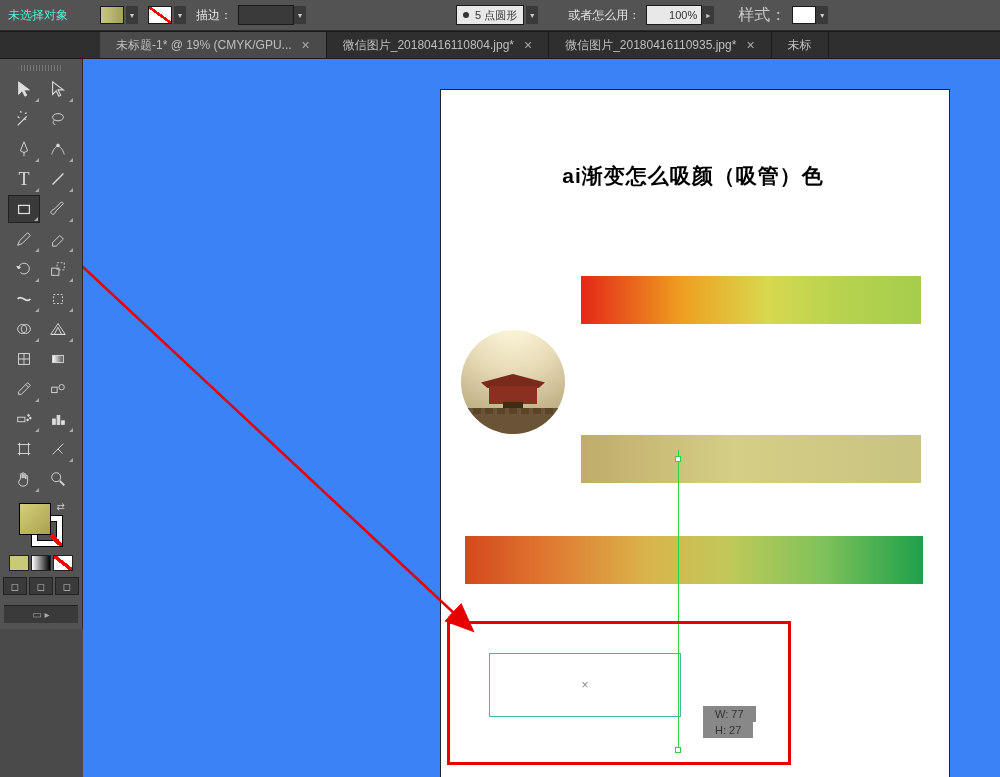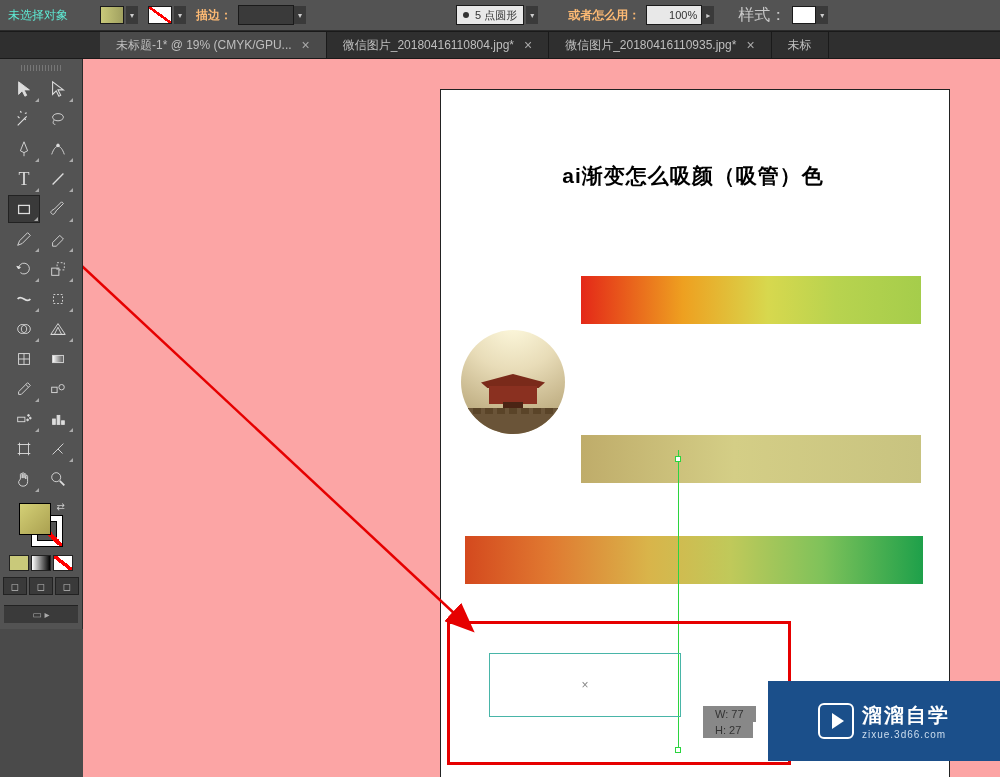--- a/index.html
+++ b/index.html
@@ -5,21 +5,21 @@
 * { margin: 0; padding: 0; box-sizing: border-box; font-family: "Microsoft YaHei", sans-serif; }
 body { background: #4a4a4a; width: 1000px; height: 777px; overflow: hidden; position: relative; }
 
 
 .control-bar { height: 31px; background: #535353; display: flex; align-items: center; padding: 0 8px; border-bottom: 1px solid #2a2a2a; }
 .ctrl-label { color: #5eead4; font-size: 12px; margin-right: 12px; }
 .fill-swatch { width: 24px; height: 18px; background: linear-gradient(90deg,#c9c97a,#a0a060); border: 1px solid #1a1a1a; margin-right: 2px; }
 .dd-arrow { width: 12px; height: 18px; background: #3a3a3a; display: flex; align-items: center; justify-content: center; color: #ccc; font-size: 8px; margin-right: 10px; }
 .stroke-swatch { width: 24px; height: 18px; background: #fff; border: 1px solid #1a1a1a; position: relative; margin-right: 2px; }
 .stroke-swatch::after { content:''; position:absolute; left:0; top:0; right:0; bottom:0; background: linear-gradient(to top right, transparent 45%, red 45%, red 55%, transparent 55%); }
-.orange-label { color: #fdba74; font-size: 12px; margin-right: 6px; font-weight: bold; }
+.orange-label { color: #e5e5e5; font-size: 12px; margin-right: 6px; }
 .stroke-weight { width: 56px; height: 20px; background: #3a3a3a; border: 1px solid #1a1a1a; }
 .profile-box { height: 20px; background: #e8e8e8; border: 1px solid #1a1a1a; display: flex; align-items: center; padding: 0 6px; font-size: 11px; color: #333; margin-right: 2px; gap:6px;}
 .profile-dot { width:6px; height:6px; background:#333; border-radius:50%; }
 .opacity-box { width: 56px; height: 20px; background: #e8e8e8; border: 1px solid #1a1a1a; font-size: 11px; display:flex; align-items:center; justify-content:flex-end; padding-right:4px; color:#333;}
 .style-label { color: #c8c8c8; font-size: 16px; margin: 0 6px 0 14px; }
 .style-swatch { width: 24px; height: 18px; background: #fff; border: 1px solid #1a1a1a; }
 
 
 .doc-tabs { height: 28px; background: #2f2f2f; display: flex; align-items: stretch; padding-left: 100px; border-top: 1px solid #1a1a1a; border-bottom: 1px solid #1a1a1a; }
 .doc-tab { display: flex; align-items: center; padding: 0 16px; color: #bfbfbf; font-size: 12px; border-right: 1px solid #1a1a1a; position: relative; }
@@ -48,21 +48,21 @@
 .mode.grad { background: linear-gradient(90deg,#fff,#000); }
 .mode.none { background: #fff; position:relative; }
 .mode.none::after { content:''; position:absolute; inset:0; background: linear-gradient(to top right, transparent 42%, red 42%, red 58%, transparent 58%); }
 
 .screen-row { display:flex; gap:2px; margin-top:6px; }
 .screen-btn { width:24px; height:18px; background:#3a3a3a; border:1px solid #222; display:flex; align-items:center; justify-content:center; color:#bbb; font-size:10px;}
 
 .toolbar-footer { width:100%; height:18px; background:#3a3a3a; margin-top:10px; display:flex; align-items:center; justify-content:center; color:#aaa; font-size:10px; border-top:1px solid #222;}
 
 
-.canvas-area { position: absolute; left: 83px; top: 59px; right: 0; bottom: 0; background: #fca5a5; overflow: hidden; }
+.canvas-area { position: absolute; left: 83px; top: 59px; right: 0; bottom: 0; background: #3b82f6; overflow: hidden; }
 .artboard { position: absolute; left: 358px; top: 31px; width: 508px; height: 720px; background: #fff; box-shadow: 0 0 0 1px #222; }
 
 .title1 { position: absolute; left: 32px; top: 72px; width: 440px; text-align: center; font-weight: 900; font-size: 21px; color: #000; letter-spacing:1px;}
 .title2 { position: absolute; left: 32px; top: 100px; width: 440px; text-align: center; font-weight: 900; font-size: 21px; color: #000; letter-spacing:1px;}
 
 .bar { position: absolute; height: 48px; }
 .bar1 { left: 140px; top: 186px; width: 340px; background: linear-gradient(90deg, #e42818 0%, #eea020 30%, #d7d84e 55%, #b8d34f 75%, #a5cd4b 100%); }
 .circle-img { position: absolute; left: 20px; top: 240px; width: 104px; height: 104px; border-radius: 50%; overflow: hidden; }
 .sky { position:absolute; inset:0; background: radial-gradient(circle at 50% -10%, #fffbe0 0%, #e8dcb8 40%, #c9b98f 70%, #a89668 100%); }
 .palace-roof { position:absolute; left:20px; top:44px; width:64px; height:14px; background:#7a2a1a; clip-path: polygon(10% 100%, 0 60%, 50% 0, 100% 60%, 90% 100%); }
@@ -407,22 +407,13 @@
 
   <svg class="arrow-svg" width="920" height="720">
     <defs>
       <marker id="ah" markerWidth="12" markerHeight="10" refX="10" refY="5" orient="auto">
         <path d="M0 0L12 5L0 10z" fill="#e60000"></path>
       </marker>
     </defs>
     <line x1="-30" y1="180" x2="388" y2="570" stroke="#e60000" stroke-width="2.5" marker-end="url(#ah)"></line>
   </svg>
 
-  <div class="watermark">
-    <div class="wm-icon">
-        <div class="wm-tri"></div>
-      </div>
-    <div class="wm-text">
-      <div class="wm-main">溜溜自学</div>
-      <div class="wm-sub">zixue.3d66.com</div>
-    </div>
-  </div>
 </div>
 
 </body></html>

